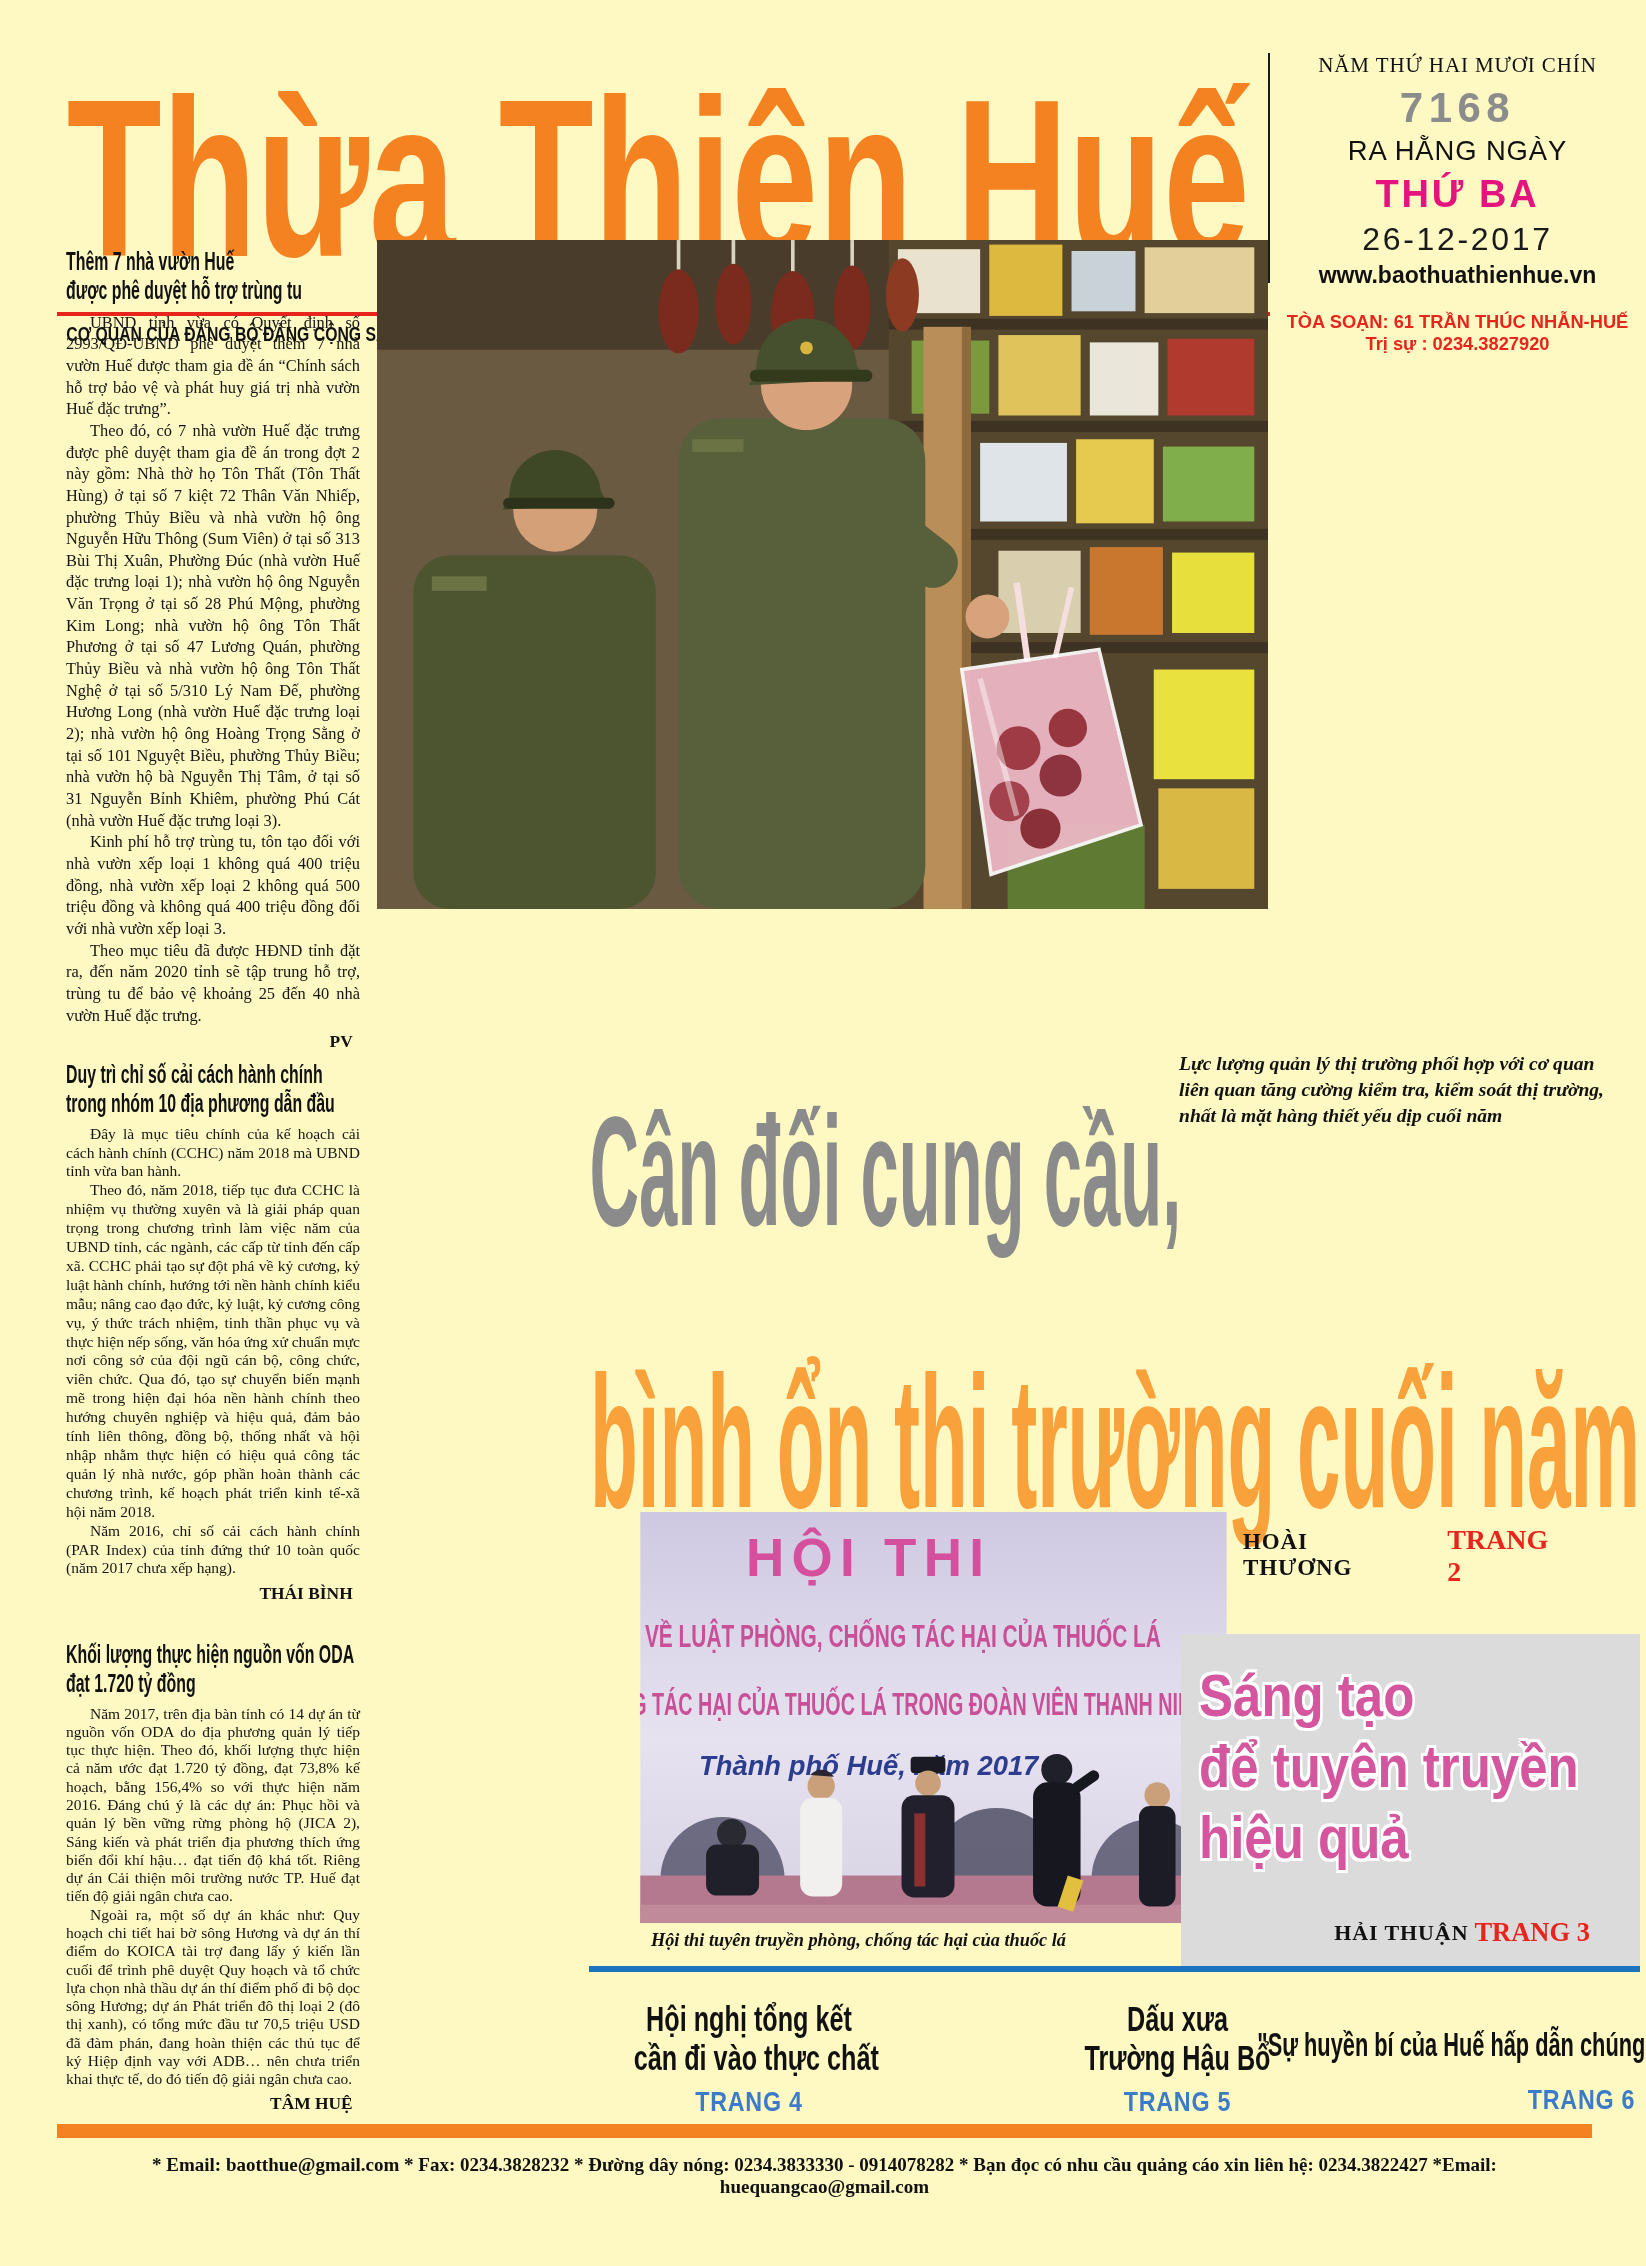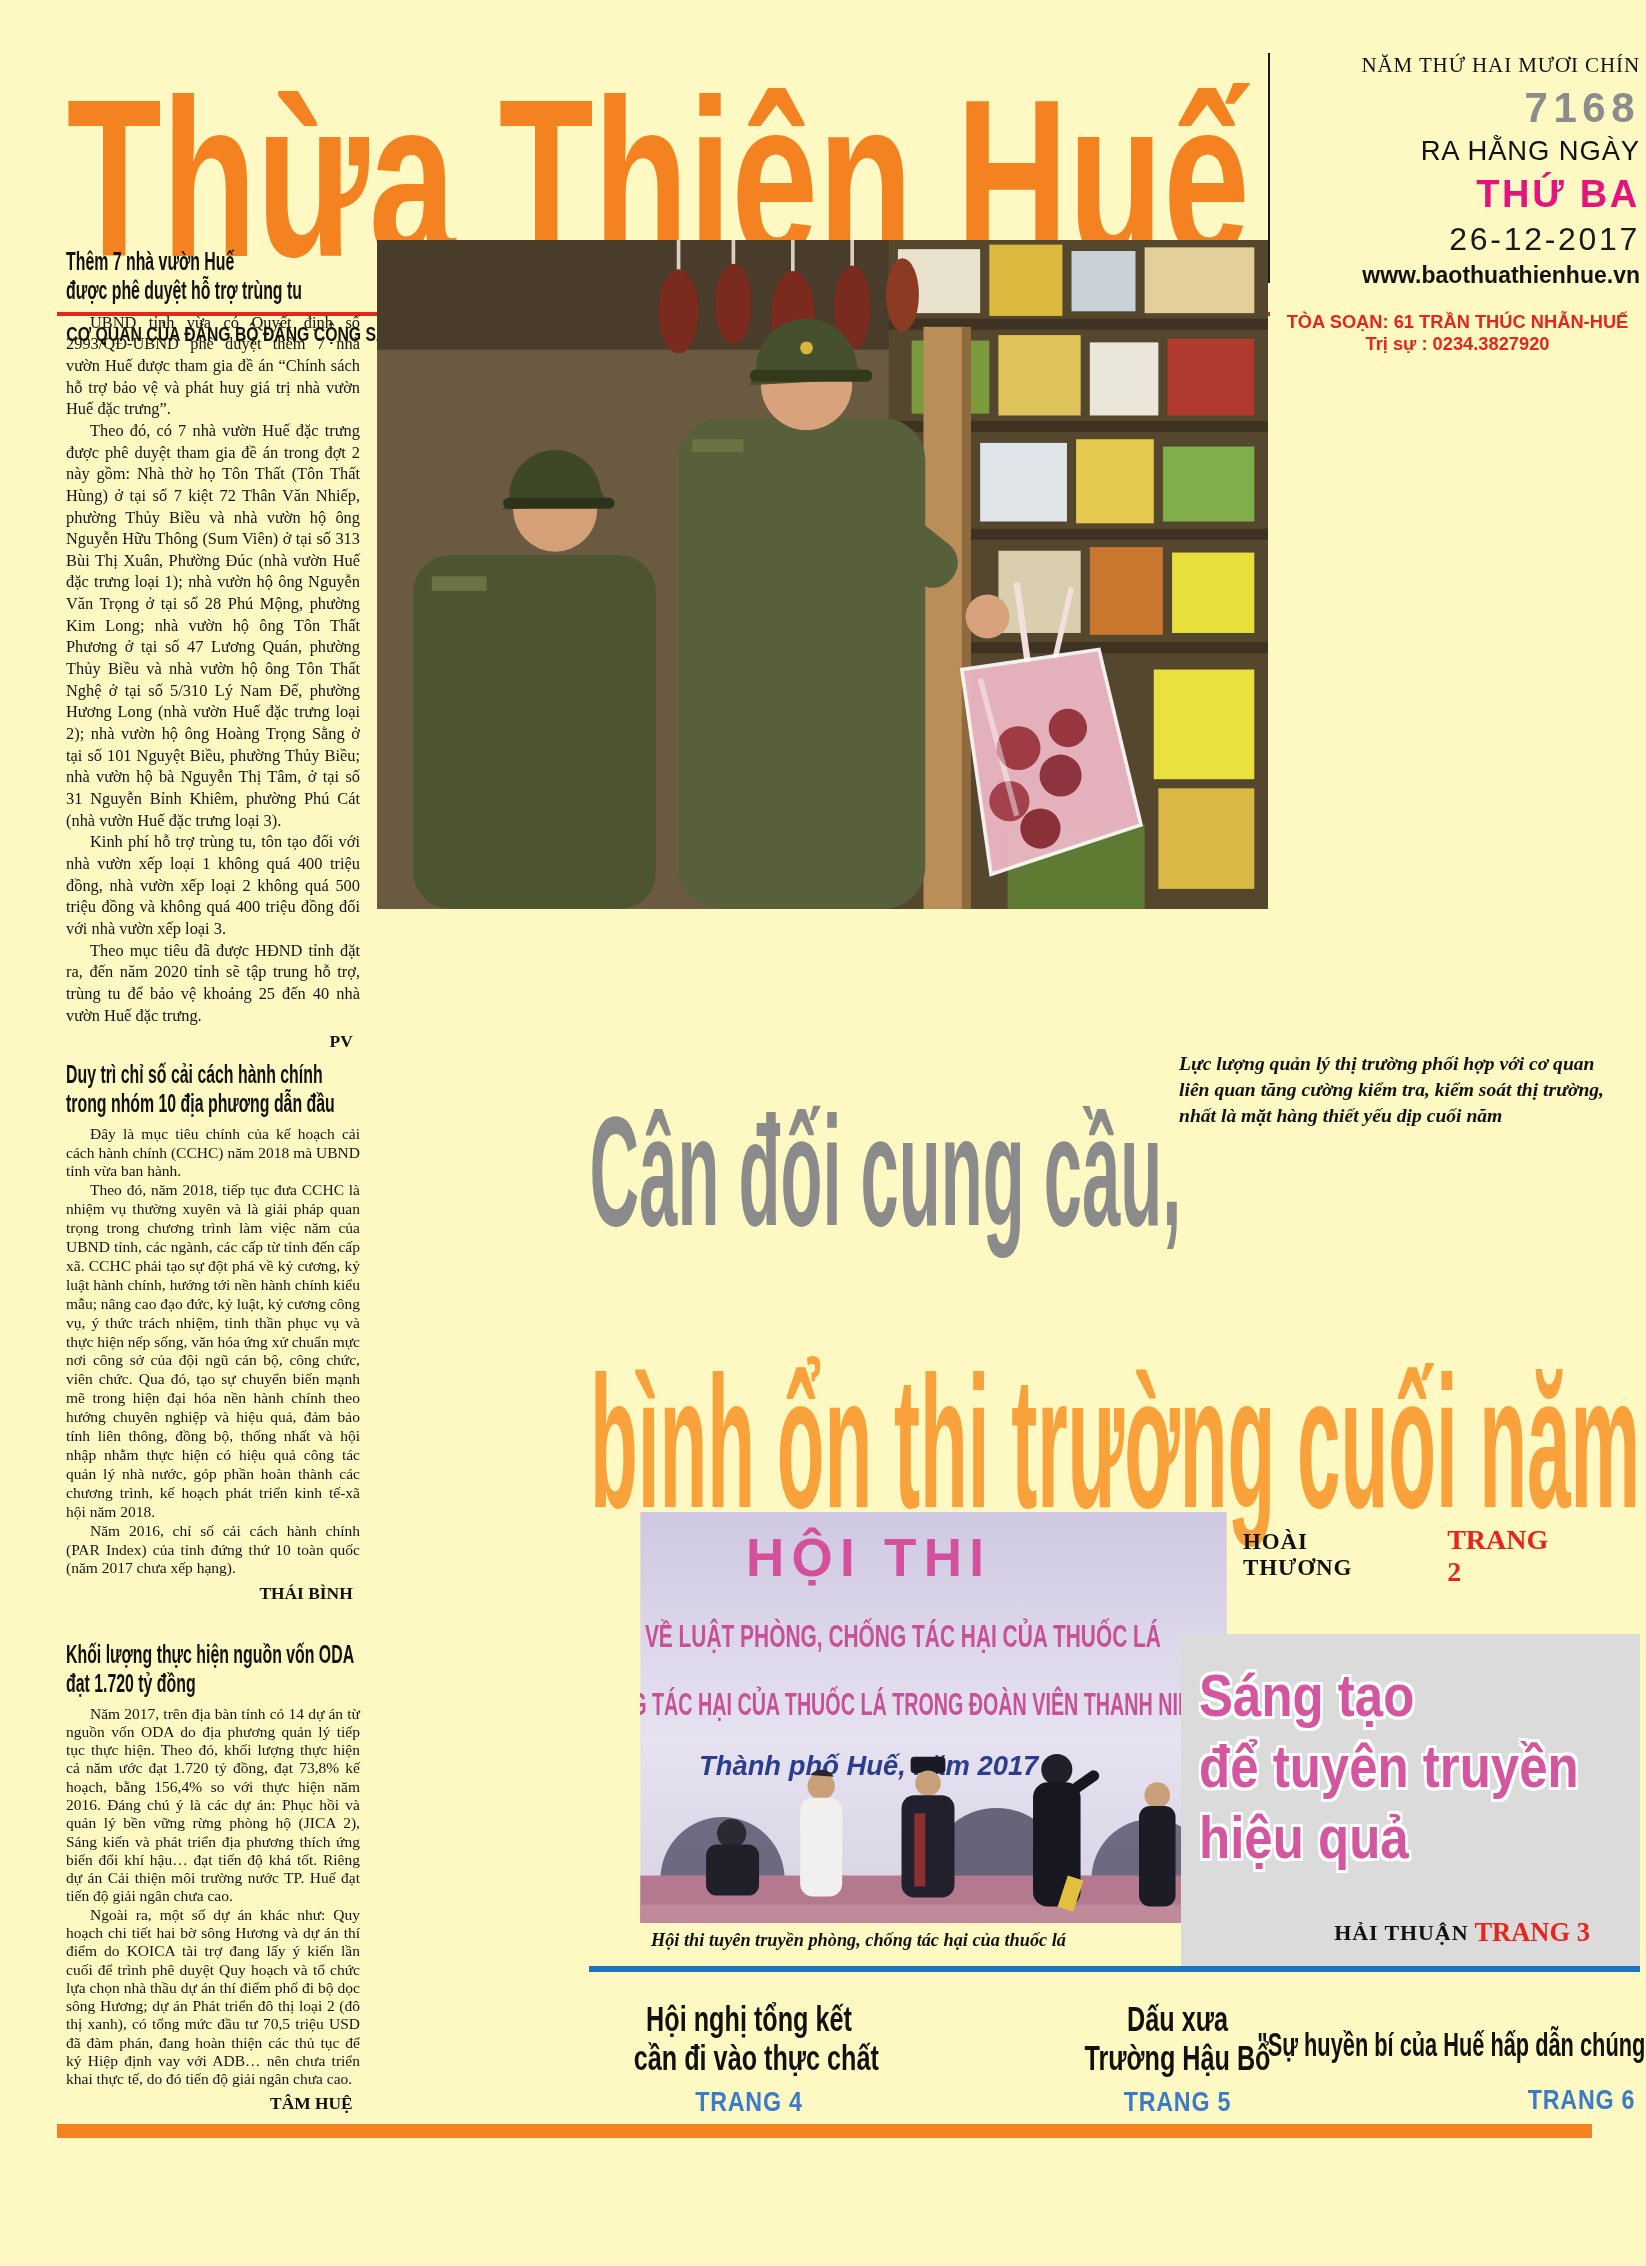--- a/index.html
+++ b/index.html
@@ -3,21 +3,21 @@
 <meta charset="utf-8">
 <style>
   html,body{margin:0;padding:0;background:#888;}
   #page{position:relative;width:1647px;height:2267px;background:#fef9c3;margin:0 auto;
         font-family:"Liberation Sans",sans-serif;overflow:hidden;}
   .abs{position:absolute;}
 
   
   #masthead-svg text{font-family:"Liberation Sans",sans-serif;font-weight:bold;}
   #vert-divider{left:1268px;top:53px;width:1.8px;height:230px;background:#1a1a1a;}
-  #info-box{left:1275px;top:53px;width:365px;text-align:right;color:#111;}
+  #info-box{left:1275px;top:53px;width:365px;text-align:center;color:#111;}
   .info-year{font-family:"Liberation Serif",serif;font-size:21px;letter-spacing:0.9px;margin-bottom:5.5px;}
   .info-issue{font-size:42px;font-weight:bold;color:#8C8C8C;letter-spacing:5.5px;margin-bottom:3.7px;}
   .info-freq{font-size:27.4px;letter-spacing:0.9px;margin-bottom:5.5px;}
   .info-weekday{font-size:38px;font-weight:bold;color:#E5137D;letter-spacing:2.7px;margin-bottom:5.5px;}
   .info-date{font-size:32px;letter-spacing:2.7px;color:#1a1a1a;margin-bottom:3.7px;}
   .info-web{font-size:23px;font-weight:bold;color:#111;}
   #red-rule{left:57px;top:312px;width:1213px;height:3.7px;background:#E8251C;}
   #contact-box{left:1275px;top:311px;width:365px;text-align:center;color:#E8251C;font-weight:bold;}
   .contact-addr{font-size:18.3px;line-height:1.15;}
   .contact-phone{font-size:18.3px;line-height:1.3;}
@@ -291,15 +291,16 @@
     <div class="teaser-line">Dấu xưa</div>
     <div class="teaser-line">Trường Hậu Bổ</div>
     <div class="teaser-ref">TRANG 5</div>
   </div>
   <div id="teaser3" class="teaser abs">
     <div class="teaser-line">"Sự huyền bí của Huế hấp dẫn chúng tôi"</div>
     <div class="teaser-ref">TRANG 6</div>
   </div>
 
   <div id="orange-bar" class="abs"></div>
+  <div id="footer-line" class="abs">* Email: baotthue@gmail.com * Fax: 0234.3828232 * Đường dây nóng: 0234.3833330 - 0914078282 * Bạn đọc có nhu cầu quảng cáo xin liên hệ: 0234.3822427 *Email: huequangcao@gmail.com</div>
 
 </div>
 
 
 </body></html>

